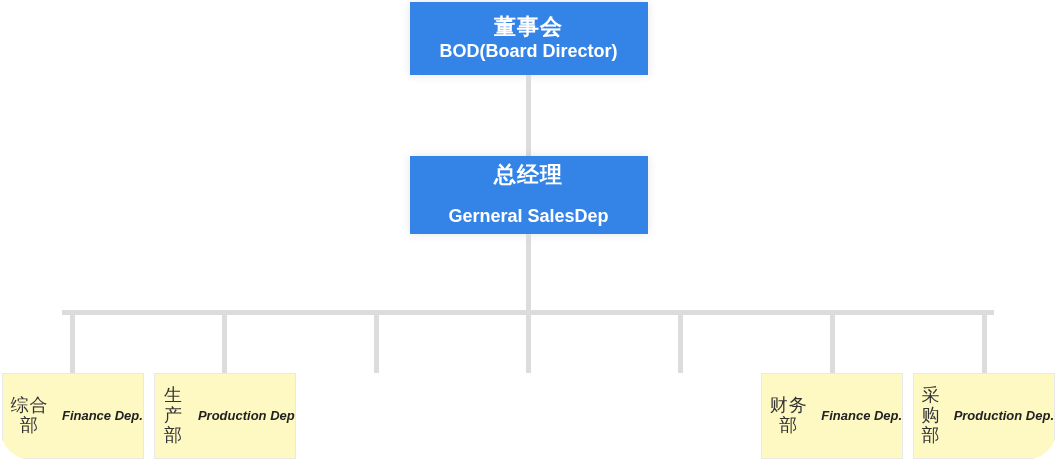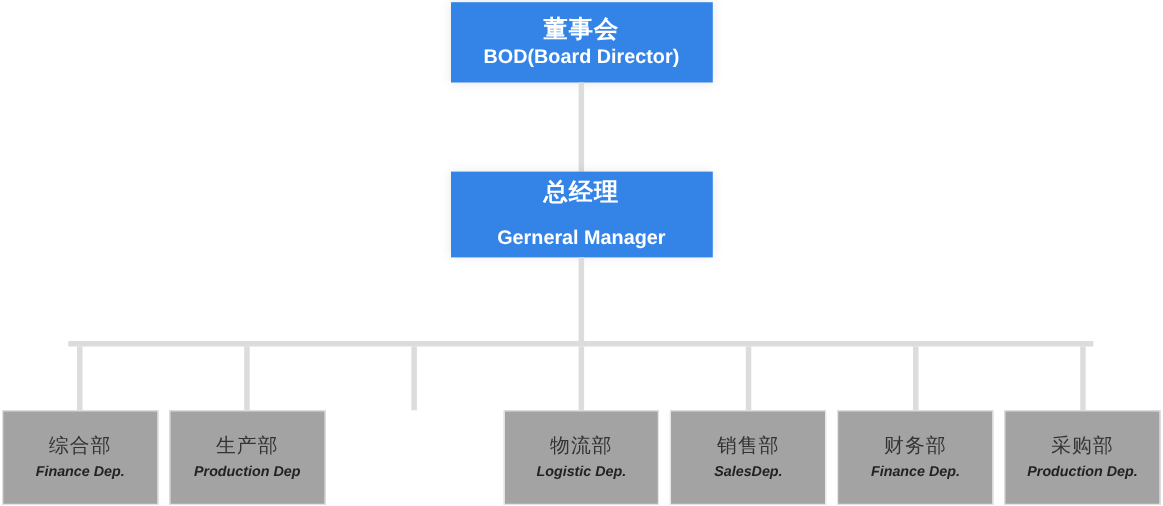--- a/index.html
+++ b/index.html
@@ -7,20 +7,21 @@
     padding: 0;
     background: #ffffff;
     font-family: "Liberation Sans", "DejaVu Sans", sans-serif;
   }
   .canvas {
     position: relative;
     width: 1057px;
     height: 460px;
     background: #ffffff;
     overflow: hidden;
+    border-radius: 32px;
   }
 
   
   .exec-node {
     position: absolute;
     left: 50%;
     transform: translateX(-50%);
     width: 238px;
     background: #3484e8;
     color: #ffffff;
@@ -79,24 +80,24 @@
     min-width: 0;
   }
   .drop {
     width: 5px;
     height: 58px;
     margin: 0 auto;
     background: #dcdcdc;
   }
   .dept-box {
     height: 84px;
-    background: #a3a3a3;
+    background: #fef9c3;
     border: 1px solid #e9e9e9;
     display: flex;
-    flex-direction: column;
+    flex-direction: row;
     align-items: center;
     justify-content: center;
     text-align: center;
     gap: 6px;
   }
   .dept-box .zh {
     font-size: 18px;
     font-weight: 400;
     color: #333333;
     letter-spacing: 1px;
@@ -118,21 +119,21 @@
 
   <div class="exec-node node-board">
     <div class="zh">董事会</div>
     <div class="en">BOD(Board Director)</div>
   </div>
 
   <div class="stem stem-1"></div>
 
   <div class="exec-node node-manager">
     <div class="zh">总经理</div>
-    <div class="en">Gerneral Manager</div>
+    <div class="en">Gerneral SalesDep</div>
   </div>
 
   <div class="stem stem-2"></div>
 
   <div class="hbar"></div>
 
   <div class="dept-row">
 
     <div class="dept-cell">
       <div class="drop"></div>
@@ -150,32 +151,24 @@
         <div class="en">Production Dep</div>
       </div>
     </div>
 
     <div class="dept-cell">
       <div class="drop"></div>
     </div>
 
     <div class="dept-cell">
       <div class="drop"></div>
-      <div class="dept-box">
-        <div class="zh">物流部</div>
-        <div class="en">Logistic Dep.</div>
-      </div>
     </div>
 
     <div class="dept-cell">
       <div class="drop"></div>
-      <div class="dept-box">
-        <div class="zh">销售部</div>
-        <div class="en">SalesDep.</div>
-      </div>
     </div>
 
     <div class="dept-cell">
       <div class="drop"></div>
       <div class="dept-box">
         <div class="zh">财务部</div>
         <div class="en">Finance Dep.</div>
       </div>
     </div>
 

